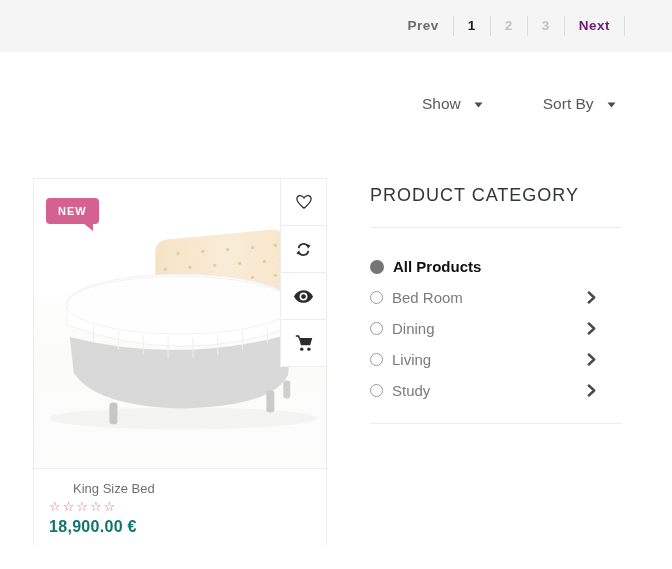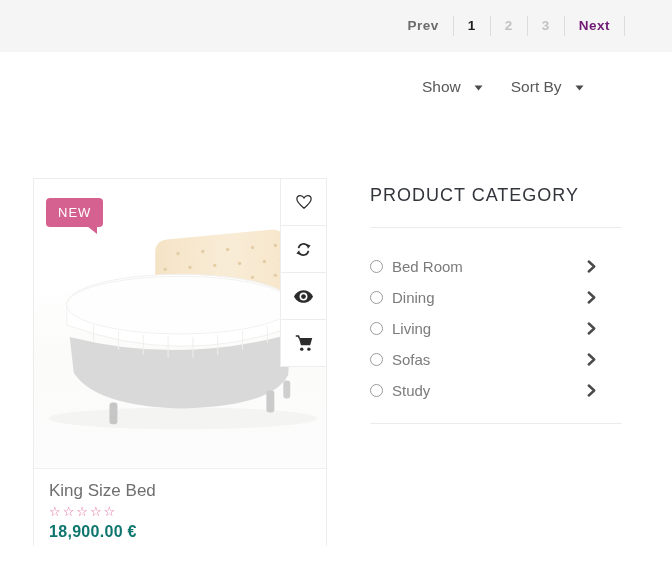--- a/index.html
+++ b/index.html
@@ -12,46 +12,46 @@
             display:flex; align-items:center; justify-content:flex-end; }
   .pagination { display:flex; align-items:center; margin-right:47px; }
   .pg-pages { display:contents; }
   .pg-item { font-size:13.5px; font-weight:bold; letter-spacing:.5px; padding:2px 14px;
              border-right:1px solid #dcdcdc; color:#c2c2c2; cursor:pointer; line-height:16px; }
   .pg-prev { color:#6c6c6c; }
   .pg-next { color:#701a75; }
   .pg-page.active { color:#1f1f1f; }
 
   
-  .toolbar { position:absolute; top:78px; left:422px; display:flex; gap:28px; }
+  .toolbar { position:absolute; top:95px; left:422px; display:flex; gap:60px; }
   .dropdown { background:none; border:none; display:inline-flex; align-items:center; gap:13px;
               font-family:inherit; font-size:15.5px; color:#585858; cursor:pointer; }
   .caret { display:inline-block; line-height:0; margin-top:2px; }
 
   
   .product-card { position:absolute; left:33px; top:178px; width:294px; height:368px;
                   border:1px solid #ededed; background:#fff; }
   .product-media { position:relative; width:100%; height:289px;
                    background:linear-gradient(#ffffff 0%, #ffffff 35%, #fbfbfa 60%, #fcfcfc 100%); }
   .bed-svg { position:absolute; left:0; top:0; width:100%; height:100%; }
 
   .badge { position:absolute; left:12px; top:19px; background:#d4618f; color:#ffffff;
-           font-size:13px; font-weight:normal; letter-spacing:1px; padding:7px 12px;
+           font-size:11px; font-weight:bold; letter-spacing:1px; padding:7px 12px;
            border-radius:4px; z-index:3; }
   .badge::after { content:""; position:absolute; right:6px; bottom:-7px; width:0; height:0;
                   border-left:10px solid transparent; border-top:8px solid #d4618f; }
 
   .actions { position:absolute; top:0; right:0; width:46px; z-index:4; }
   .action-cell { width:46px; height:47px; background:#ffffff; border-left:1px solid #ededed;
                  border-bottom:1px solid #ededed; display:flex; align-items:center;
                  justify-content:center; cursor:pointer; }
   .action-cell svg { display:block; }
 
   .product-info { height:79px; border-top:1px solid #efefef; padding:12px 15px; background:#fff; }
-  .product-title { font-size:17px; font-weight:400; color:#6f6f6f; cursor:pointer; }
+  .product-title { font-size:13px; font-weight:400; color:#6f6f6f; cursor:pointer;margin-left:24px; }
   .stars { font-family:"DejaVu Sans", sans-serif; font-size:13px; color:#e06b9f;
            letter-spacing:2px; margin:4px 0 2px; line-height:14px; }
   .price { font-size:16px; font-weight:bold; color:#0f766e; margin-top:4px; letter-spacing:.3px; }
 
   
   .sidebar { position:absolute; left:370px; top:185px; width:252px; }
   .sidebar-title { font-size:18px; font-weight:500; color:#33353d; letter-spacing:1px; }
   .divider { height:1px; background:#ececec; }
   .divider.top { margin-top:21px; }
   .divider.bottom { margin-top:17px; }
@@ -205,20 +205,24 @@
       <h3 class="product-title">King Size Bed</h3>
       <div class="stars">☆☆☆☆☆</div>
       <div class="price">18,900.00 €</div>
     </div>
   </section>
 
   <aside class="sidebar">
     <h4 class="sidebar-title">PRODUCT CATEGORY</h4>
     <div class="divider top"></div>
     <ul class="category-list">
+        <li class="category-item selected">
+          <span class="radio"></span>
+          <span class="category-label">All Products</span>
+        </li>
         <li class="category-item">
           <span class="radio"></span>
           <span class="category-label">Bed Room</span>
           <span class="chevron">
             <svg width="9" height="13" viewBox="0 0 9 13">
               <path d="M1.8 1.5 L7.2 6.5 L1.8 11.5" fill="none" stroke="#4a4a4a" stroke-width="2.4" stroke-linecap="round" stroke-linejoin="round"></path>
             </svg>
           </span>
         </li>
         <li class="category-item">
@@ -226,29 +230,20 @@
           <span class="category-label">Dining</span>
           <span class="chevron">
             <svg width="9" height="13" viewBox="0 0 9 13">
               <path d="M1.8 1.5 L7.2 6.5 L1.8 11.5" fill="none" stroke="#4a4a4a" stroke-width="2.4" stroke-linecap="round" stroke-linejoin="round"></path>
             </svg>
           </span>
         </li>
         <li class="category-item">
           <span class="radio"></span>
           <span class="category-label">Living</span>
-          <span class="chevron">
-            <svg width="9" height="13" viewBox="0 0 9 13">
-              <path d="M1.8 1.5 L7.2 6.5 L1.8 11.5" fill="none" stroke="#4a4a4a" stroke-width="2.4" stroke-linecap="round" stroke-linejoin="round"></path>
-            </svg>
-          </span>
-        </li>
-        <li class="category-item">
-          <span class="radio"></span>
-          <span class="category-label">Sofas</span>
           <span class="chevron">
             <svg width="9" height="13" viewBox="0 0 9 13">
               <path d="M1.8 1.5 L7.2 6.5 L1.8 11.5" fill="none" stroke="#4a4a4a" stroke-width="2.4" stroke-linecap="round" stroke-linejoin="round"></path>
             </svg>
           </span>
         </li>
         <li class="category-item">
           <span class="radio"></span>
           <span class="category-label">Study</span>
           <span class="chevron">

